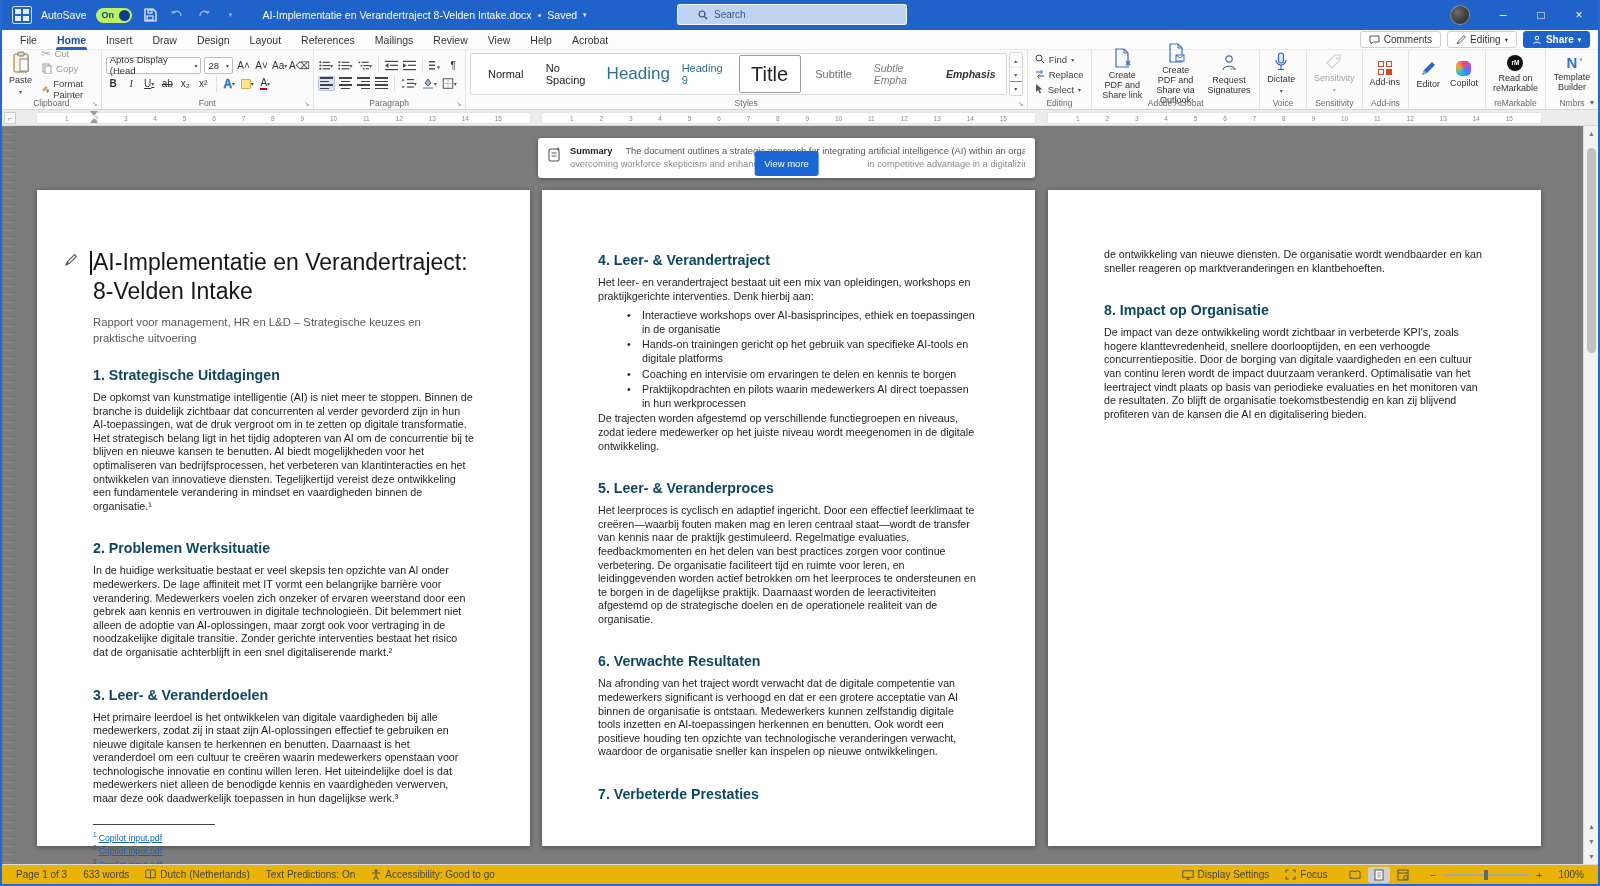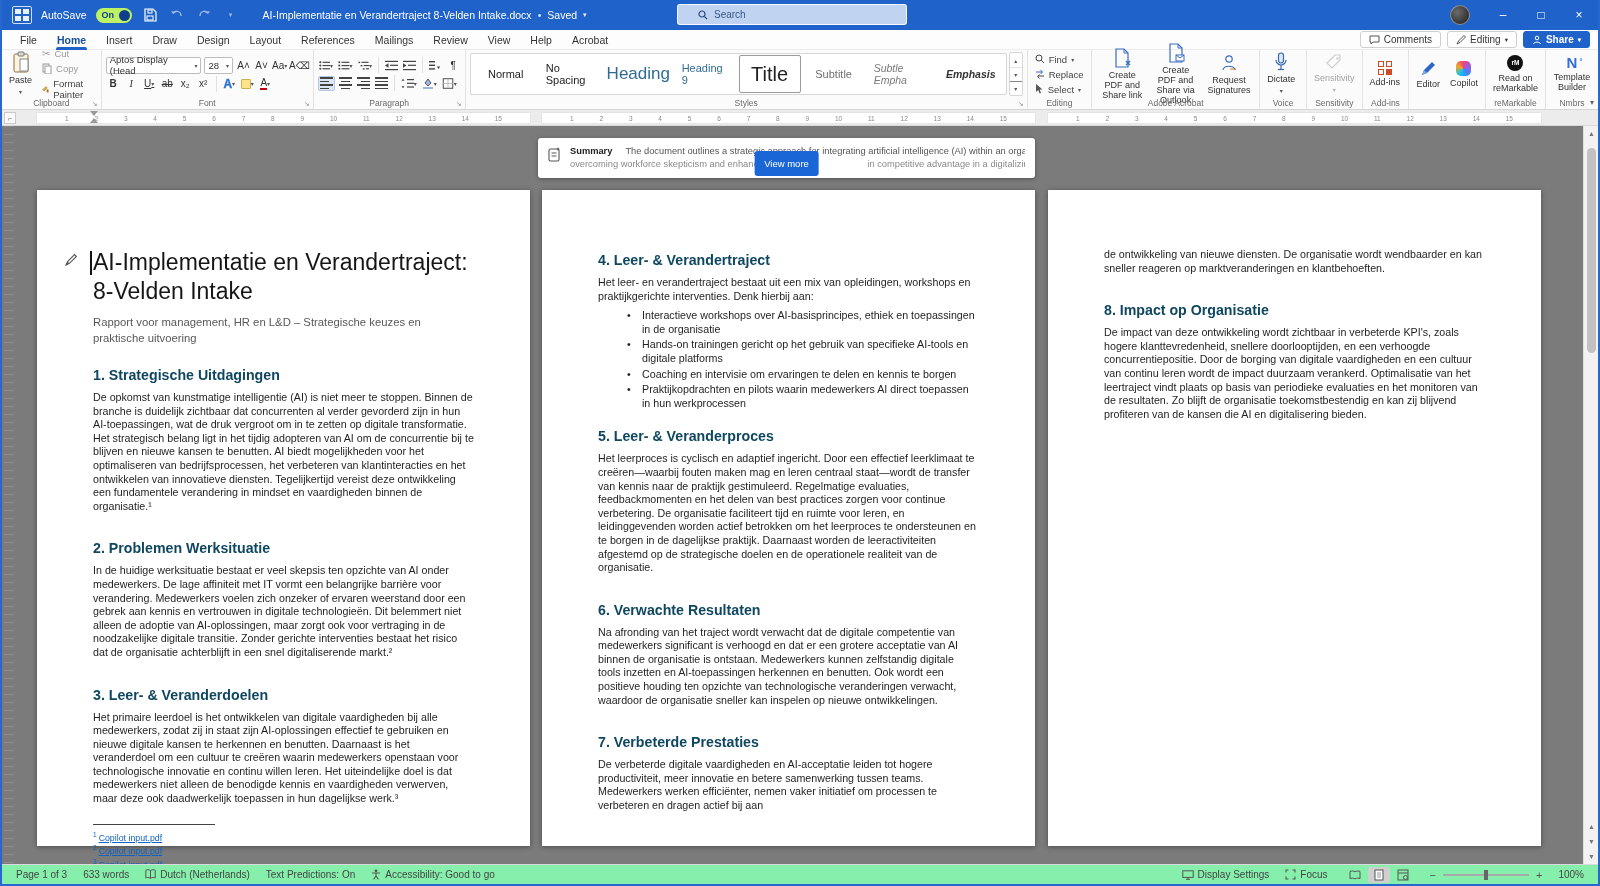--- a/index.html
+++ b/index.html
@@ -138,21 +138,21 @@
   .view-more { position:absolute; left:50%; transform:translateX(-50%); bottom:2px; background:#1a66d6;
     color:#fff; font-size:9.5px; border:0; border-radius:3px; padding:7px 10px; cursor:pointer; font-family:"Liberation Sans",sans-serif; }
 
   
   .scrollbar { position:absolute; right:0; top:0; bottom:0; width:15px; background:#f2f2f2; border-left:1px solid #e0e0e0; }
   .sb-arrow { width:15px; height:15px; font-size:7px; color:#777; display:flex; align-items:center; justify-content:center; cursor:pointer; }
   .sb-thumb { position:absolute; left:3px; top:22px; width:9px; height:205px; background:#c1c1c1; border-radius:5px; cursor:pointer; }
   .sb-bottom { position:absolute; bottom:0; left:0; right:0; display:flex; flex-direction:column; }
 
   
-  .statusbar { position:absolute; left:0; right:0; bottom:0; height:20px; background:#86efac;
+  .statusbar { position:absolute; left:0; right:0; bottom:0; height:20px; background:#eab308;
     border-top:1px solid #dadada; display:flex; align-items:center; font-size:10px; color:#444; padding:0 6px; }
   .sb-item { display:flex; align-items:center; gap:4px; padding:0 8px; height:20px; cursor:pointer; white-space:nowrap; }
   .sb-spacer { flex:1; }
   .view-btns { display:flex; gap:2px; margin:0 8px; }
   .view-btn { width:22px; height:16px; display:flex; align-items:center; justify-content:center; border-radius:2px; cursor:pointer; }
   .view-btn.sel { background:#cfcfcf; }
   .zoomer { display:flex; align-items:center; gap:7px; margin:0 8px; }
   .zoom-track { position:relative; width:86px; height:2px; background:#a8a8a8; }
   .zoom-thumb { position:absolute; left:41px; top:-4px; width:4px; height:10px; background:#666; cursor:pointer; }
   .zoom-sign { font-size:11px; color:#555; cursor:pointer; }
@@ -738,26 +738,26 @@
 
     <div class="page" id="page2">
       <h3 class="doc-h first">4. Leer- &amp; Verandertraject</h3>
       <p class="doc-p">Het leer- en verandertraject bestaat uit een mix van opleidingen, workshops en praktijkgerichte interventies. Denk hierbij aan:</p>
       <ul class="doc-ul">
         <li>Interactieve workshops over AI-basisprincipes, ethiek en toepassingen in de organisatie</li>
         <li>Hands-on trainingen gericht op het gebruik van specifieke AI-tools en digitale platforms</li>
         <li>Coaching en intervisie om ervaringen te delen en kennis te borgen</li>
         <li>Praktijkopdrachten en pilots waarin medewerkers AI direct toepassen in hun werkprocessen</li>
       </ul>
+      <p class="doc-p">De trajecten worden afgestemd op verschillende functiegroepen en niveaus, zodat iedere medewerker op het juiste niveau wordt meegenomen in de digitale ontwikkeling.</p>
       <h3 class="doc-h">5. Leer- &amp; Veranderproces</h3>
       <p class="doc-p">Het leerproces is cyclisch en adaptief ingericht. Door een effectief leerklimaat te creëren—waarbij fouten maken mag en leren centraal staat—wordt de transfer van kennis naar de praktijk gestimuleerd. Regelmatige evaluaties, feedbackmomenten en het delen van best practices zorgen voor continue verbetering. De organisatie faciliteert tijd en ruimte voor leren, en leidinggevenden worden actief betrokken om het leerproces te ondersteunen en te borgen in de dagelijkse praktijk. Daarnaast worden de leeractiviteiten afgestemd op de strategische doelen en de operationele realiteit van de organisatie.</p>
       <h3 class="doc-h">6. Verwachte Resultaten</h3>
       <p class="doc-p">Na afronding van het traject wordt verwacht dat de digitale competentie van medewerkers significant is verhoogd en dat er een grotere acceptatie van AI binnen de organisatie is ontstaan. Medewerkers kunnen zelfstandig digitale tools inzetten en AI-toepassingen herkennen en benutten. Ook wordt een positieve houding ten opzichte van technologische veranderingen verwacht, waardoor de organisatie sneller kan inspelen op nieuwe ontwikkelingen.</p>
       <h3 class="doc-h">7. Verbeterde Prestaties</h3>
-      <p class="doc-p">De verbeterde digitale vaardigheden en AI-acceptatie leiden tot hogere productiviteit, meer innovatie en betere samenwerking tussen teams. Medewerkers werken efficiënter, nemen vaker initiatief om processen te verbeteren en dragen actief bij aan</p>
     </div>
 
     <div class="page" id="page3">
       <p class="doc-p">de ontwikkeling van nieuwe diensten. De organisatie wordt wendbaarder en kan sneller reageren op marktveranderingen en klantbehoeften.</p>
       <h3 class="doc-h">8. Impact op Organisatie</h3>
       <p class="doc-p">De impact van deze ontwikkeling wordt zichtbaar in verbeterde KPI's, zoals hogere klanttevredenheid, snellere doorlooptijden, en een verhoogde concurrentiepositie. Door de borging van digitale vaardigheden en een cultuur van continu leren wordt de impact duurzaam verankerd. Optimalisatie van het leertraject vindt plaats op basis van periodieke evaluaties en het monitoren van de resultaten. Zo blijft de organisatie toekomstbestendig en kan zij blijvend profiteren van de kansen die AI en digitalisering bieden.</p>
     </div>
 
     <div class="scrollbar">
       <div class="sb-arrow">▲</div>

